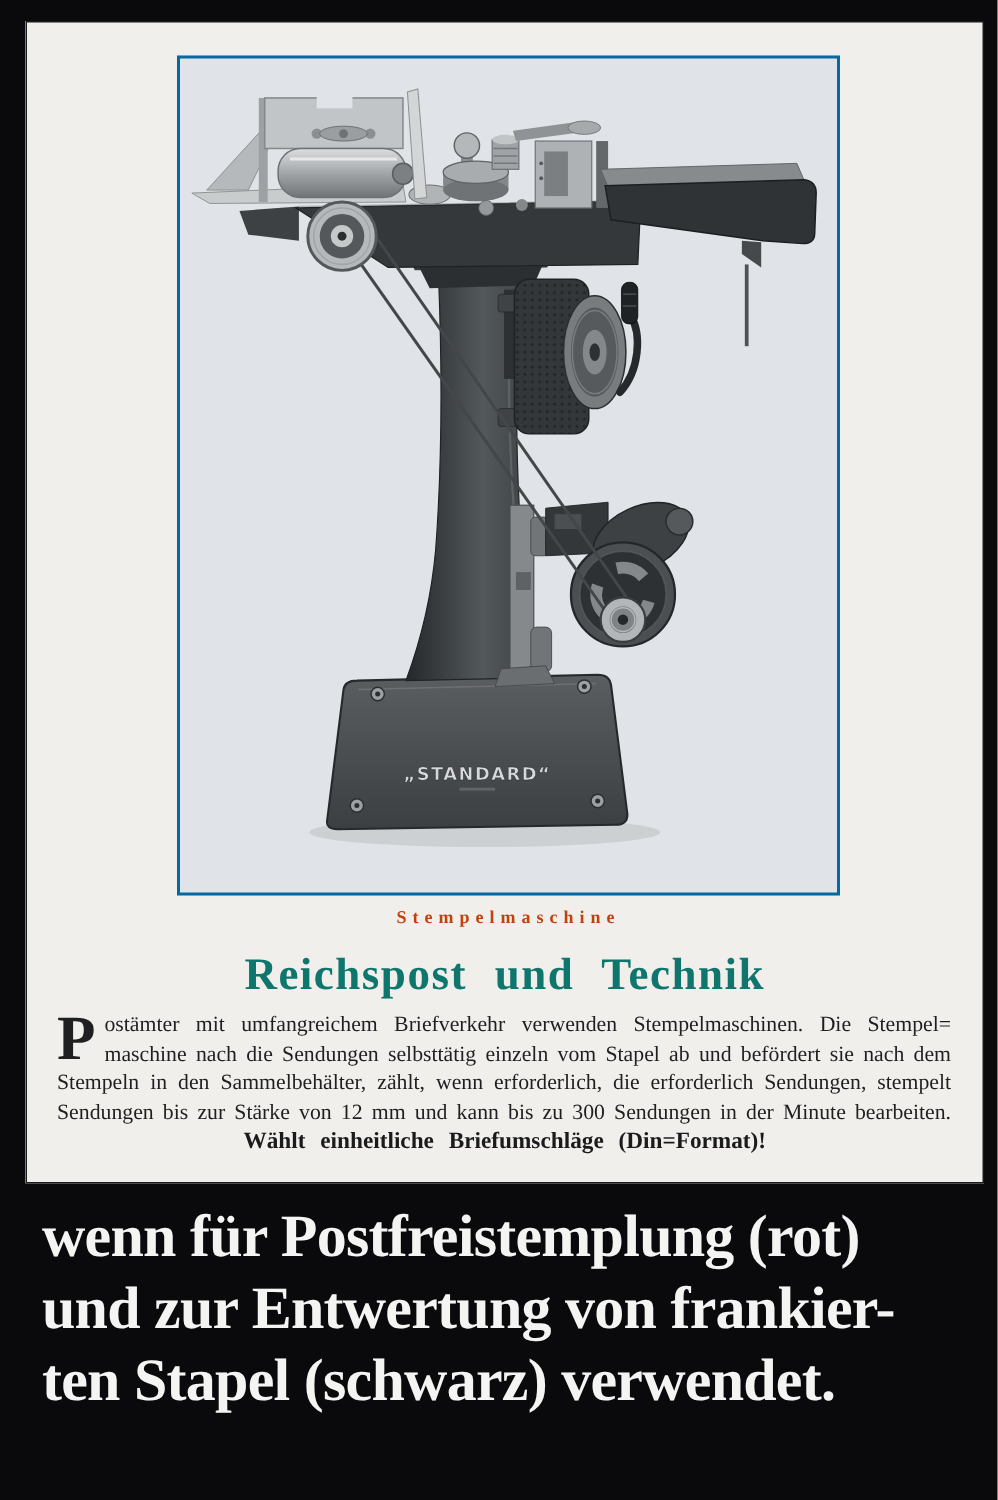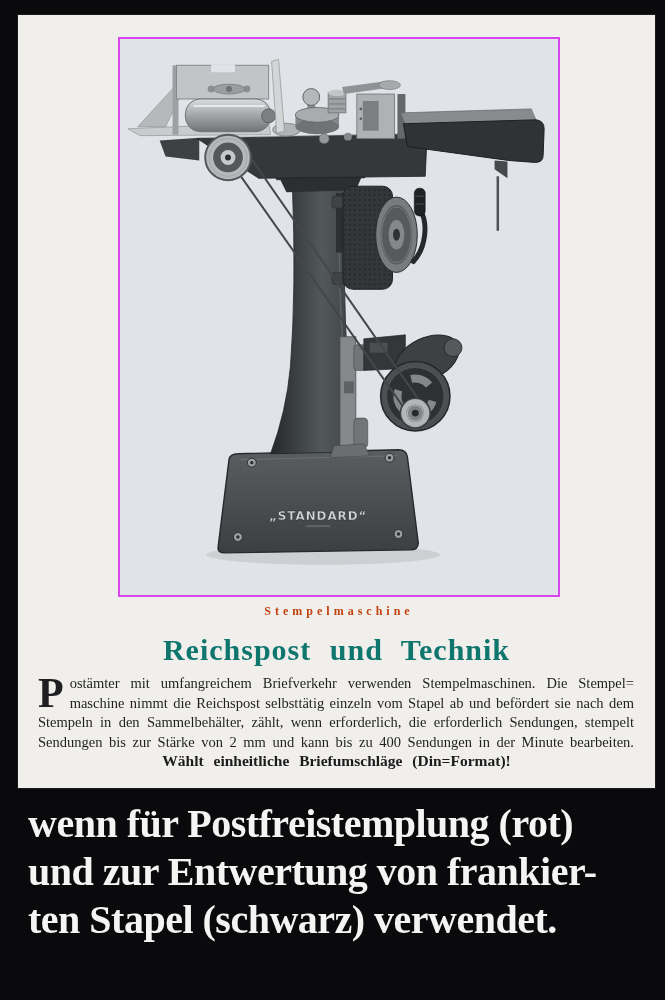--- a/index.html
+++ b/index.html
@@ -10,21 +10,21 @@
   }
   
   .page{
     position:absolute;left:17px;top:14px;width:639px;height:775px;
     background:#f0efec;
     box-shadow:0 0 0 1px #1a1a1c inset;
   }
   
   .photo-frame{
     position:absolute;left:101px;top:23px;width:442px;height:560px;
-    background:#e0e3e7;border:2px solid #d946ef;box-sizing:border-box;
+    background:#e0e3e7;border:2px solid #0369a1;box-sizing:border-box;
   }
   .photo-frame svg{display:block;width:100%;height:100%;}
   .photo-caption{
     position:absolute;left:101px;top:590px;width:442px;
     text-align:center;font-size:12px;letter-spacing:4px;
     color:#c2410c;font-weight:bold;
   }
   .article-title{
     position:absolute;left:0;top:620px;width:100%;
     text-align:center;font-size:30px;line-height:32px;font-weight:bold;
@@ -225,23 +225,23 @@
     </svg>
   </div>
 
   <div class="photo-caption">Stempelmaschine</div>
 
   <div class="article-title">Reichspost und Technik</div>
 
   <div class="article-body">
     <span class="drop-cap">P</span>
     <div class="body-line">ostämter mit umfangreichem Briefverkehr verwenden Stempelmaschinen.  Die Stempel=</div>
-    <div class="body-line">maschine nimmt die Reichspost selbsttätig einzeln vom Stapel ab und befördert sie nach dem</div>
+    <div class="body-line">maschine nach die Sendungen selbsttätig einzeln vom Stapel ab und befördert sie nach dem</div>
     <div class="body-line">Stempeln in den Sammelbehälter, zählt, wenn erforderlich, die erforderlich Sendungen, stempelt</div>
-    <div class="body-line">Sendungen bis zur Stärke von 2 mm und kann bis zu 400 Sendungen in der Minute bearbeiten.</div>
+    <div class="body-line">Sendungen bis zur Stärke von 12 mm und kann bis zu 300 Sendungen in der Minute bearbeiten.</div>
   </div>
 
   <div class="article-slogan">Wählt einheitliche Briefumschläge (Din=Format)!</div>
 </div>
 
 <div class="banner">
   <div class="banner-line">wenn für Postfreistemplung (rot)</div>
   <div class="banner-line">und zur Entwertung von frankier-</div>
   <div class="banner-line">ten Stapel (schwarz) verwendet.</div>
 </div>

